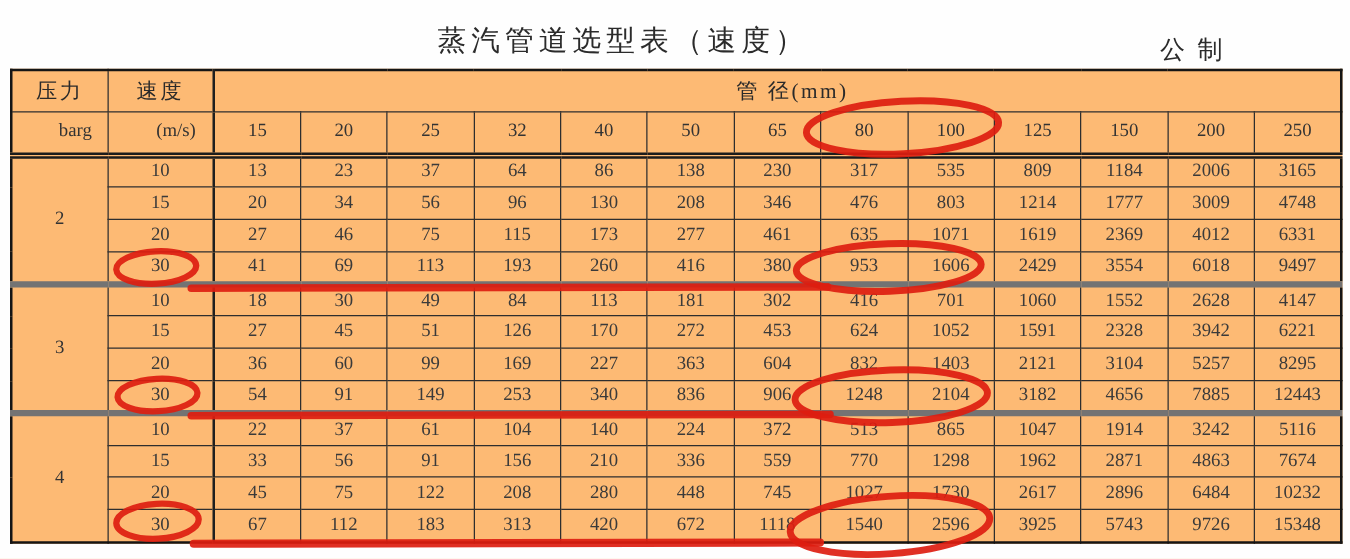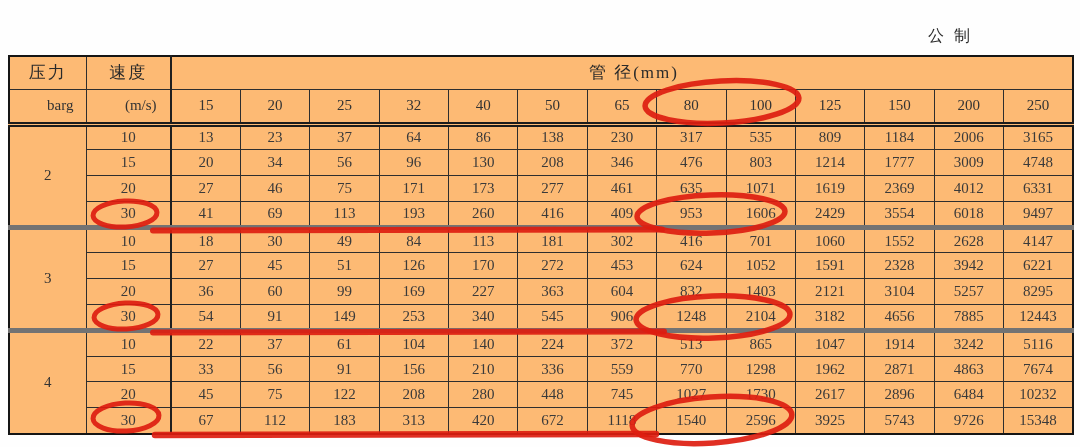--- a/index.html
+++ b/index.html
@@ -17,21 +17,21 @@
     position: absolute;
     left: 350px; top: 17px;
     font-size: 23px;
     letter-spacing: 4px;
     color: #2b2b2b;
     white-space: nowrap;
   }
   .unit-label {
     position: absolute;
     left: 928px; top: 26px;
-    font-size: 16px;
+    font-size: 20px;
     letter-spacing: 10px;
     color: #2b2b2b;
     white-space: nowrap;
   }
 
   table.pipe-table {
     position: absolute;
     left: 8px; top: 55px;
     width: 1064px;
     border-collapse: collapse;
@@ -66,20 +66,21 @@
     left: 0; top: 0;
     pointer-events: none;
   }
   svg.marks .red-mark { fill: none; stroke-linecap: round; opacity: 0.92; }
 </style>
 </head>
 <body>
 
 <div class="page">
 
+  <div class="title">蒸汽管道选型表（速度）</div>
   <div class="unit-label">公制</div>
 
   <table class="pipe-table">
     <colgroup>
         <col style="width: 77px;">
         <col style="width: 85px;">
         <col style="width: 69.3846px;">
         <col style="width: 69.3846px;">
         <col style="width: 69.3846px;">
         <col style="width: 69.3846px;">
@@ -149,40 +150,40 @@
           <td>1214</td>
           <td>1777</td>
           <td>3009</td>
           <td>4748</td>
         </tr>
         <tr class="">
           <td class="col-speed">20</td>
           <td>27</td>
           <td>46</td>
           <td>75</td>
-          <td>171</td>
+          <td>115</td>
           <td>173</td>
           <td>277</td>
           <td>461</td>
           <td>635</td>
           <td>1071</td>
           <td>1619</td>
           <td>2369</td>
           <td>4012</td>
           <td>6331</td>
         </tr>
         <tr class=" row-30">
           <td class="col-speed">30</td>
           <td>41</td>
           <td>69</td>
           <td>113</td>
           <td>193</td>
           <td>260</td>
           <td>416</td>
-          <td>409</td>
+          <td>380</td>
           <td>953</td>
           <td>1606</td>
           <td>2429</td>
           <td>3554</td>
           <td>6018</td>
           <td>9497</td>
         </tr>
         <tr class="group-start">
           <td class="col-pressure" rowspan="4">3</td>
           <td class="col-speed">10</td>
@@ -232,21 +233,21 @@
           <td>5257</td>
           <td>8295</td>
         </tr>
         <tr class=" row-30">
           <td class="col-speed">30</td>
           <td>54</td>
           <td>91</td>
           <td>149</td>
           <td>253</td>
           <td>340</td>
-          <td>545</td>
+          <td>836</td>
           <td>906</td>
           <td>1248</td>
           <td>2104</td>
           <td>3182</td>
           <td>4656</td>
           <td>7885</td>
           <td>12443</td>
         </tr>
         <tr class="group-start">
           <td class="col-pressure" rowspan="4">4</td>

